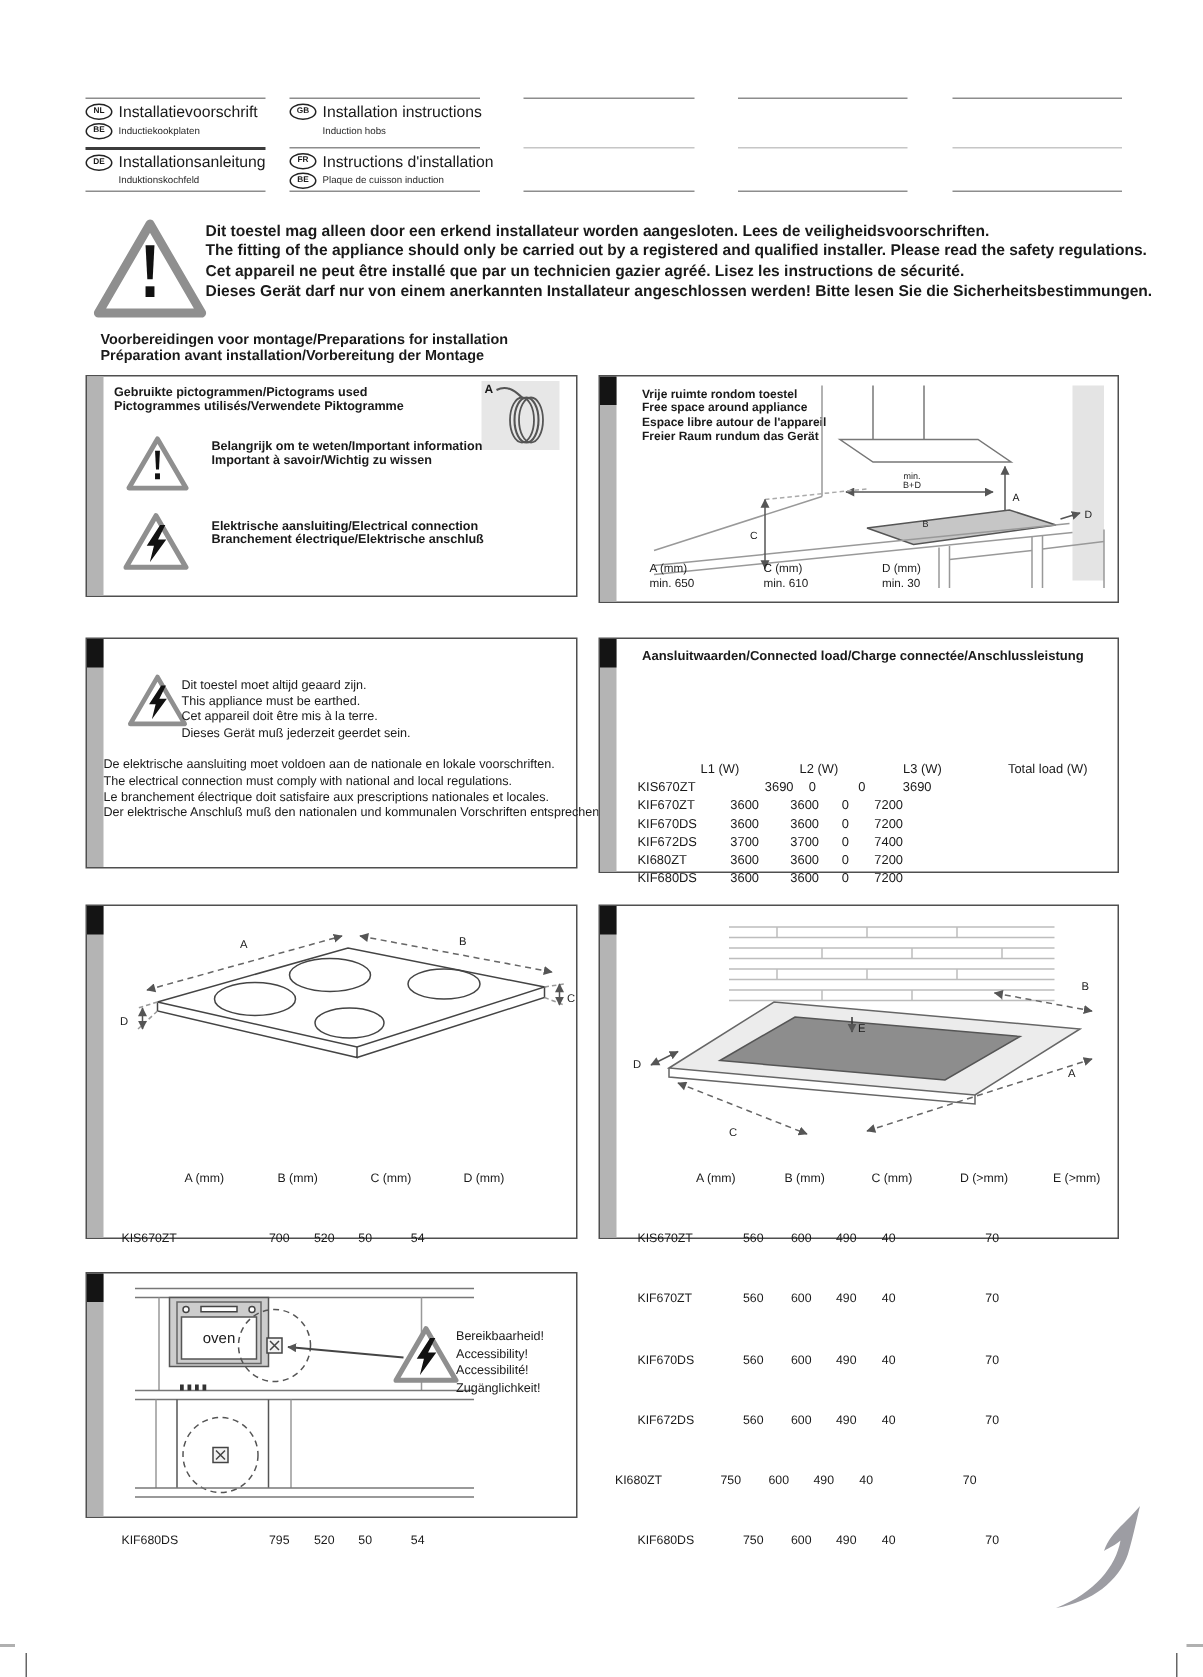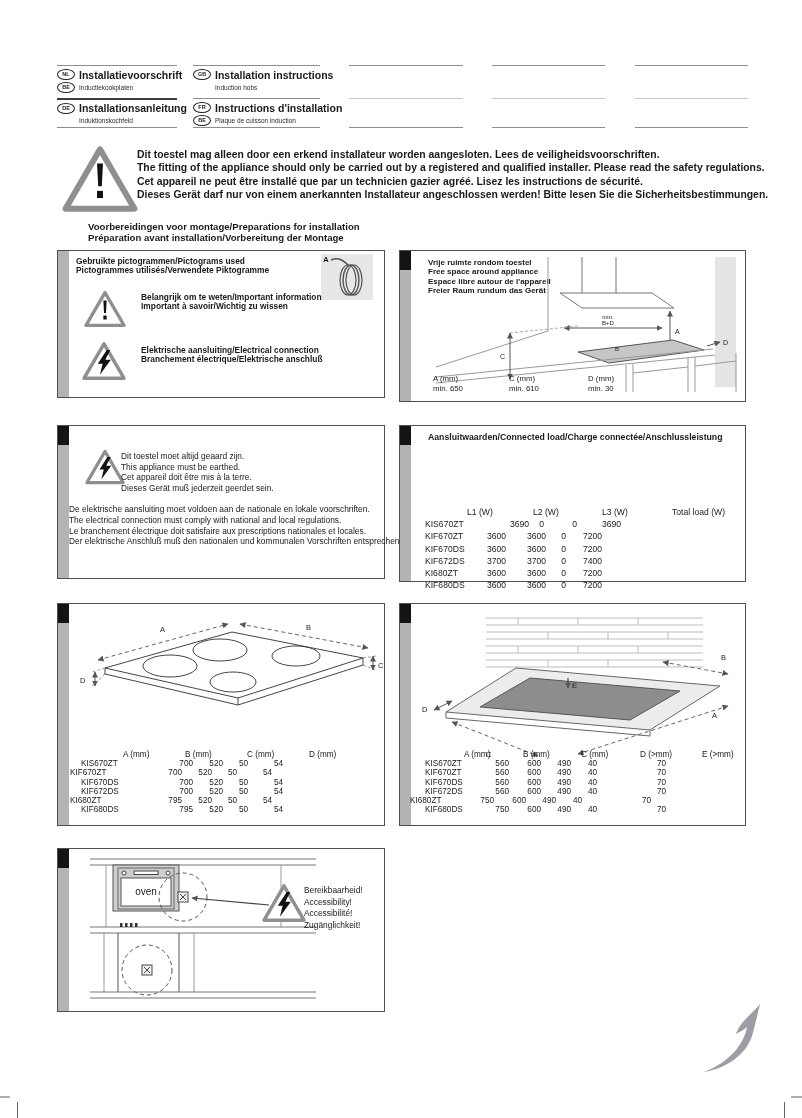--- a/index.html
+++ b/index.html
@@ -2,32 +2,32 @@
 <html><head>
 <meta charset="utf-8">
 <style>
   html,body{margin:0;padding:0;background:#fff;}
   .page{position:relative;width:802px;height:1118px;background:#fff;overflow:hidden;
         font-family:"Liberation Sans","DejaVu Sans",sans-serif;color:#1a1a1a;}
   .abs{position:absolute;}
   .hline{position:absolute;height:1px;background:#8d8d8d;}
   .badge{display:block;width:16px;height:9px;line-height:9px;border:1px solid #222;border-radius:50%;
          font-size:5.5px;font-weight:bold;text-align:center;margin-bottom:2px;}
-  .htitle{font-size:10.5px;font-weight:bold;white-space:nowrap;}
+  .htitle{font-size:10.5px;font-weight:normal;white-space:nowrap;}
   .hsub{font-size:6.5px;color:#2a2a2a;white-space:nowrap;}
   .warn-lines{font-size:10.4px;font-weight:bold;line-height:13.4px;white-space:nowrap;}
   .heading{font-size:9.6px;font-weight:bold;line-height:10.6px;}
   .box{position:absolute;border:1px solid #4f4f4f;background:#fff;}
   .strip{position:absolute;left:0;top:0;bottom:0;width:11px;background:#b4b4b4;}
   .csq{position:absolute;left:0;top:0;width:11px;height:19px;background:#141414;z-index:2;}
   .btitle{font-size:8.4px;font-weight:bold;line-height:9.4px;white-space:nowrap;}
   .btxt{font-size:8.4px;line-height:10.8px;white-space:nowrap;}
   .t{position:absolute;font-size:8.6px;white-space:nowrap;}
   .t .r{line-height:12.2px;}
-  .t3 .r{line-height:9.2px;font-size:8.2px;}
+  .t3 .r{line-height:9.2px;font-size:8.2px;margin-top:31px;}
   .t .m{display:inline-block;text-align:left;}
   .t .v{display:inline-block;text-align:right;}
   .th{display:inline-block;padding-left:32px;}
   .t-load .m{width:56px}.t-load .c1{width:25px}.t-load .c2{width:40px}.t-load .c3{width:20px}.t-load .c4{width:36px}
   .t-load .spread .c1{width:48px}.t-load .spread .c2{width:15px}.t-load .spread .c3{width:33px}.t-load .spread .c4{width:44px}
   .t-dims .m{width:64px}.t-dims .c1{width:48px}.t-dims .c2{width:30px}.t-dims .c3{width:25px}.t-dims .c4{width:35px}
   .t-cut .m{width:60px}.t-cut .c1{width:24px}.t-cut .c2{width:32px}.t-cut .c3{width:30px}.t-cut .c4{width:26px}.t-cut .c5{width:69px}
   .shift{transform:translateX(-11px)}
   .shift2{transform:translateX(-15px)}
   svg text{font-family:"Liberation Sans","DejaVu Sans",sans-serif;fill:#1a1a1a;}
@@ -95,21 +95,21 @@
     <path d="M29.5 15 h5 l-1 19 h-3 Z" fill="#111"></path>
     <rect x="29.5" y="38" width="5" height="6" fill="#111"></rect>
   </svg>
   <div class="abs warn-lines" style="left:137px;top:148px">
     <div>Dit toestel mag alleen door een erkend installateur worden aangesloten. Lees de veiligheidsvoorschriften.</div>
     <div>The fitting of the appliance should only be carried out by a registered and qualified installer. Please read the safety regulations.</div>
     <div>Cet appareil ne peut être installé que par un technicien gazier agréé. Lisez les instructions de sécurité.</div>
     <div>Dieses Gerät darf nur von einem anerkannten Installateur angeschlossen werden! Bitte lesen Sie die Sicherheitsbestimmungen.</div>
   </div>
 
-  <div class="abs heading" style="left:88px;top:222px">
+  <div class="abs heading" style="left:67px;top:222px">
     <div>Voorbereidingen voor montage/Preparations for installation</div>
     <div>Préparation avant installation/Vorbereitung der Montage</div>
   </div>
 
   <div class="box" style="left:57px;top:250px;width:326px;height:146px">
     <div class="strip"></div>
     <div class="abs btitle" style="left:18px;top:6px">
       <div>Gebruikte pictogrammen/Pictograms used</div>
       <div>Pictogrammes utilisés/Verwendete Piktogramme</div>
     </div>

